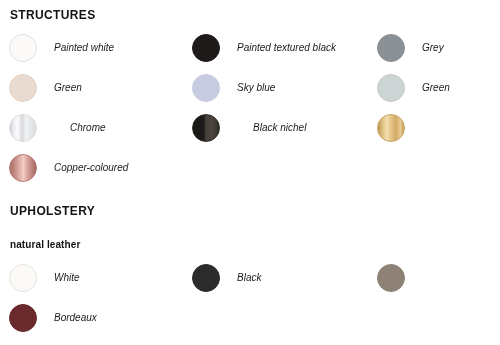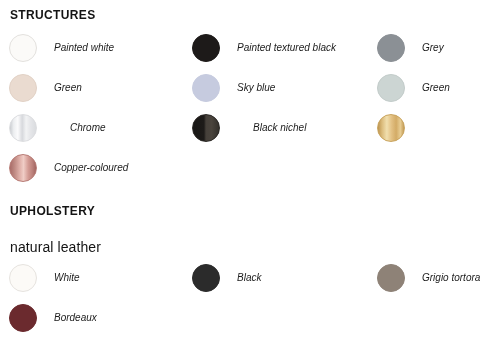--- a/index.html
+++ b/index.html
@@ -28,22 +28,22 @@
     left: 10px;
     font-size: 12px;
     font-weight: bold;
     letter-spacing: 0.35px;
     color: #141414;
     white-space: nowrap;
   }
   .sub-title {
     position: absolute;
     left: 10px;
-    font-size: 14px;
-    font-weight: normal;
+    font-size: 10px;
+    font-weight: bold;
     letter-spacing: 0.1px;
     color: #141414;
     white-space: nowrap;
   }
   #structures-title { top: 8px; }
   #upholstery-title { top: 204px; }
   #leather-title    { top: 239px; }
 
   
   .swatch-grid {
@@ -156,21 +156,20 @@
       <span class="swatch-label">White</span>
     </div>
 
     <div class="swatch-item col-1 row-0">
       <span class="swatch-dot" style="background: rgb(43, 43, 43); border: 1px solid rgb(43, 43, 43);"></span>
       <span class="swatch-label">Black</span>
     </div>
 
     <div class="swatch-item col-2 row-0">
       <span class="swatch-dot" style="background: rgb(142, 130, 119); border: 1px solid rgb(142, 130, 119);"></span>
-      <span class="swatch-label">Grigio tortora</span>
     </div>
 
     <div class="swatch-item col-0 row-1">
       <span class="swatch-dot" style="background: rgb(107, 42, 46); border: 1px solid rgb(107, 42, 46);"></span>
       <span class="swatch-label">Bordeaux</span>
     </div>
   </div>
 
 </div>
 

